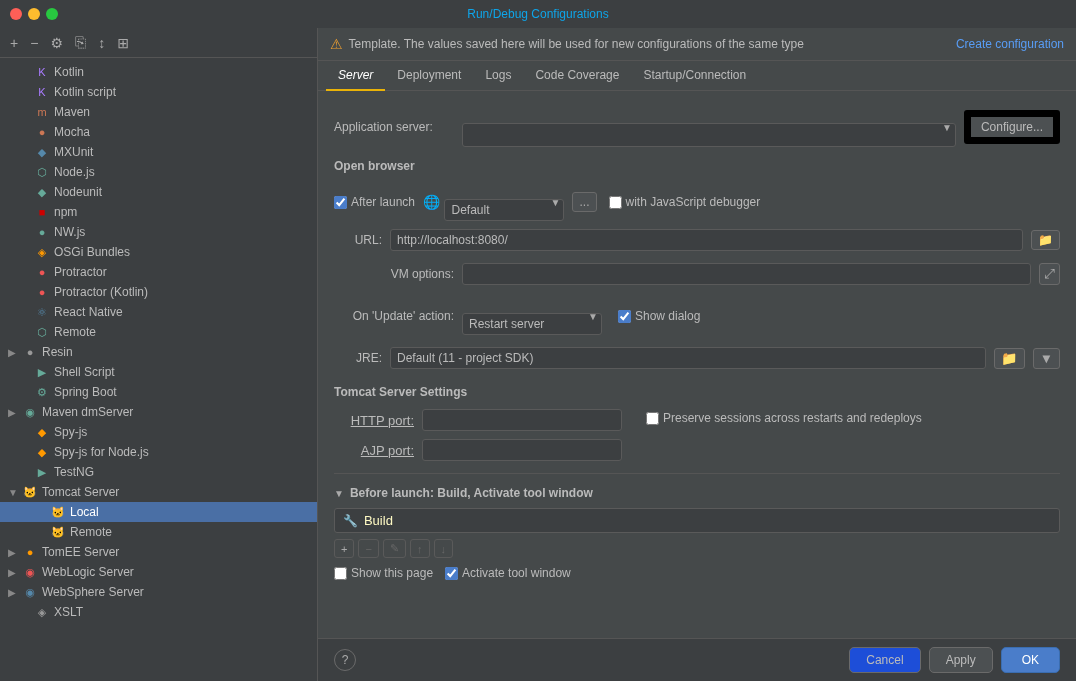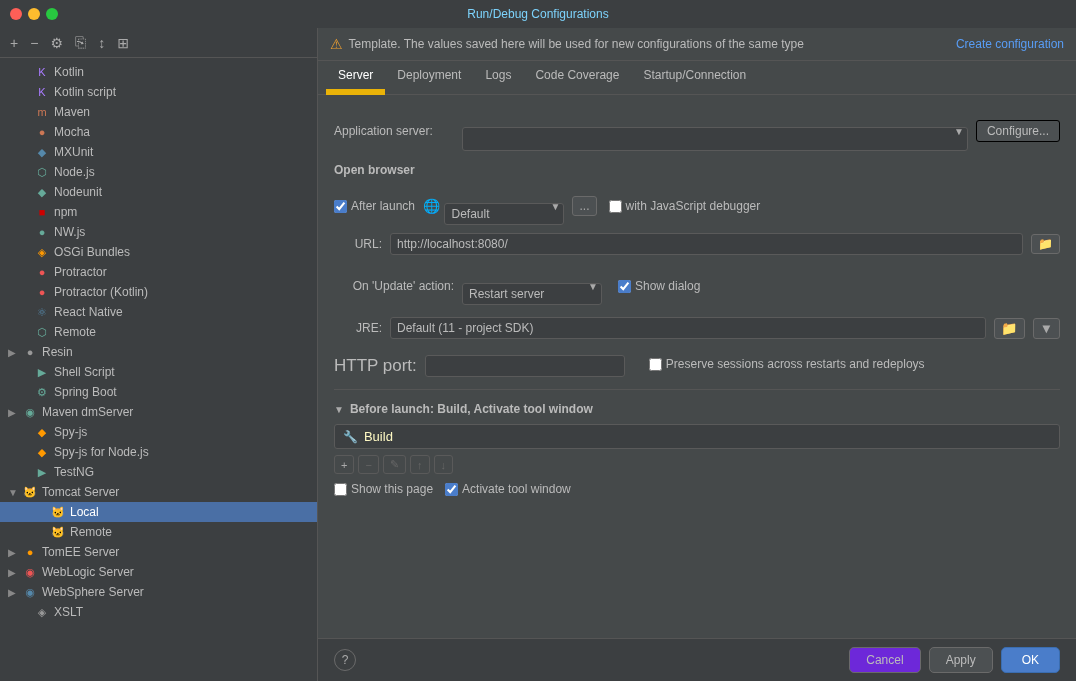--- a/index.html
+++ b/index.html
@@ -34,21 +34,21 @@
     .tb-btn {
       width: 12px; height: 12px;
       border-radius: 50%;
       border: none;
       cursor: pointer;
     }
     .tb-close { background: #ff5f57; }
     .tb-min { background: #febc2e; }
     .tb-max { background: #28c840; }
     .title-bar-title {
-      color: #7dd3fc;
+      color: #0ea5e9;
       font-size: 12px;
       text-align: right;
     }
 
     
     .main-container {
       display: flex;
       flex: 1;
       overflow: hidden;
     }
@@ -140,21 +140,21 @@
       padding: 0 8px;
     }
     .tab {
       padding: 7px 12px;
       cursor: pointer;
       color: #bbbbbb;
       font-size: 12px;
       border-bottom: 2px solid transparent;
       margin-bottom: -1px;
     }
-    .tab.active { color: #fff; border-bottom: 6px solid #eab308; }
+    .tab.active { color: #fff; border-bottom: 2px solid #eab308; font-style: italic; }
 
     
     .config-content {
       flex: 1;
       overflow-y: auto;
       padding: 16px;
     }
     .config-content::-webkit-scrollbar { width: 6px; }
     .config-content::-webkit-scrollbar-thumb { background: #5a5a5a; border-radius: 3px; }
 
@@ -185,21 +185,21 @@
       color: #bbbbbb;
       padding: 3px 6px;
       font-size: 12px;
       border-radius: 3px;
       height: 24px;
       appearance: none;
       cursor: pointer;
     }
     .configure-btn {
       background: #4c5052;
-      border: 1px solid #000000;
+      border: 7px solid #000000;
       color: #bbbbbb;
       padding: 3px 10px;
       font-size: 12px;
       border-radius: 3px;
       cursor: pointer;
       white-space: nowrap;
     }
 
     .section-title {
       color: #bbbbbb;
@@ -323,21 +323,21 @@
       align-items: flex-start;
       gap: 24px;
     }
     .ports-left { display: flex; flex-direction: column; gap: 8px; }
     .ports-right { display: flex; flex-direction: column; gap: 8px; padding-top: 2px; }
     .port-row {
       display: flex;
       align-items: center;
       gap: 8px;
     }
-    .port-label { color: #bbbbbb; font-size: 17px; min-width: 80px; text-align: right; }
+    .port-label { color: #bbbbbb; font-size: 13px; min-width: 80px; text-align: right; text-decoration: underline; }
     .port-input {
       width: 200px;
       background: #3c3f41;
       border: 1px solid #5a5a5a;
       color: #bbbbbb;
       padding: 3px 6px;
       font-size: 12px;
       border-radius: 3px;
       outline: none;
     }
@@ -407,21 +407,21 @@
       border: 1px solid #6a6a6a;
       color: #aaa;
       width: 22px; height: 22px;
       border-radius: 50%;
       cursor: pointer;
       font-size: 12px;
       display: flex; align-items: center; justify-content: center;
     }
     .bottom-right { display: flex; gap: 8px; }
     .btn-cancel {
-      background: #6d28d9;
+      background: #1d4ed8;
       border: 1px solid #6a6a6a;
       color: #bbbbbb;
       padding: 5px 16px;
       border-radius: 5px;
       cursor: pointer;
       font-size: 12px;
     }
     .btn-apply {
       background: #4c5052;
       border: 1px solid #6a6a6a;
@@ -715,20 +715,25 @@
           </label>
         </div>
 
         <div class="url-row">
           <span class="url-label">URL:</span>
           <input type="text" class="url-input" value="http://localhost:8080/" style="">
           <button class="url-browse-btn">📁</button>
         </div>
       </div>
 
+      <div class="vm-options-row">
+        <span class="vm-label">VM options:</span>
+        <input type="text" class="vm-input" value="" style="">
+        <button class="vm-expand-btn">⤢</button>
+      </div>
 
       <div class="on-update-row">
         <span class="on-update-label">On 'Update' action:</span>
         <div class="dropdown-wrapper">
           <select class="form-select" style="min-width:140px;">
             <option value="Restart server">Restart server</option>
           </select>
           <span class="dropdown-arrow">▼</span>
         </div>
         <label class="checkbox-label" style="margin-left: 8px;">
@@ -738,24 +743,29 @@
       </div>
 
       <div class="jre-row">
         <span class="jre-label">JRE:</span>
         <input type="text" class="url-input" value="Default (11 - project SDK)" style="flex: 1 1 0%; background: rgb(60, 63, 65); border: 1px solid rgb(90, 90, 90); color: rgb(187, 187, 187); padding: 3px 6px; font-size: 12px; border-radius: 3px; outline: none;">
         <button class="jre-browse-btn" style="background:#4c5052;border:1px solid #6a6a6a;color:#aaa;padding:2px 6px;border-radius:3px;cursor:pointer;">📁</button>
         <button class="jre-dropdown-btn" style="background:#4c5052;border:1px solid #6a6a6a;color:#aaa;padding:2px 6px;border-radius:3px;cursor:pointer;">▼</button>
       </div>
 
       <div class="tomcat-settings-section">
+        <div class="section-title">Tomcat Server Settings</div>
         <div class="ports-row">
           <div class="ports-left">
             <div class="port-row">
               <span class="port-label">HTTP port:</span>
+              <input type="text" class="port-input" value="" style="">
+            </div>
+            <div class="port-row">
+              <span class="port-label">AJP port:</span>
               <input type="text" class="port-input" value="" style="">
             </div>
           </div>
           <div class="ports-right">
             <label class="checkbox-label">
               <input type="checkbox" class="checkbox-input" style="">
               <span>Preserve sessions across restarts and redeploys</span>
             </label>
           </div>
         </div>

